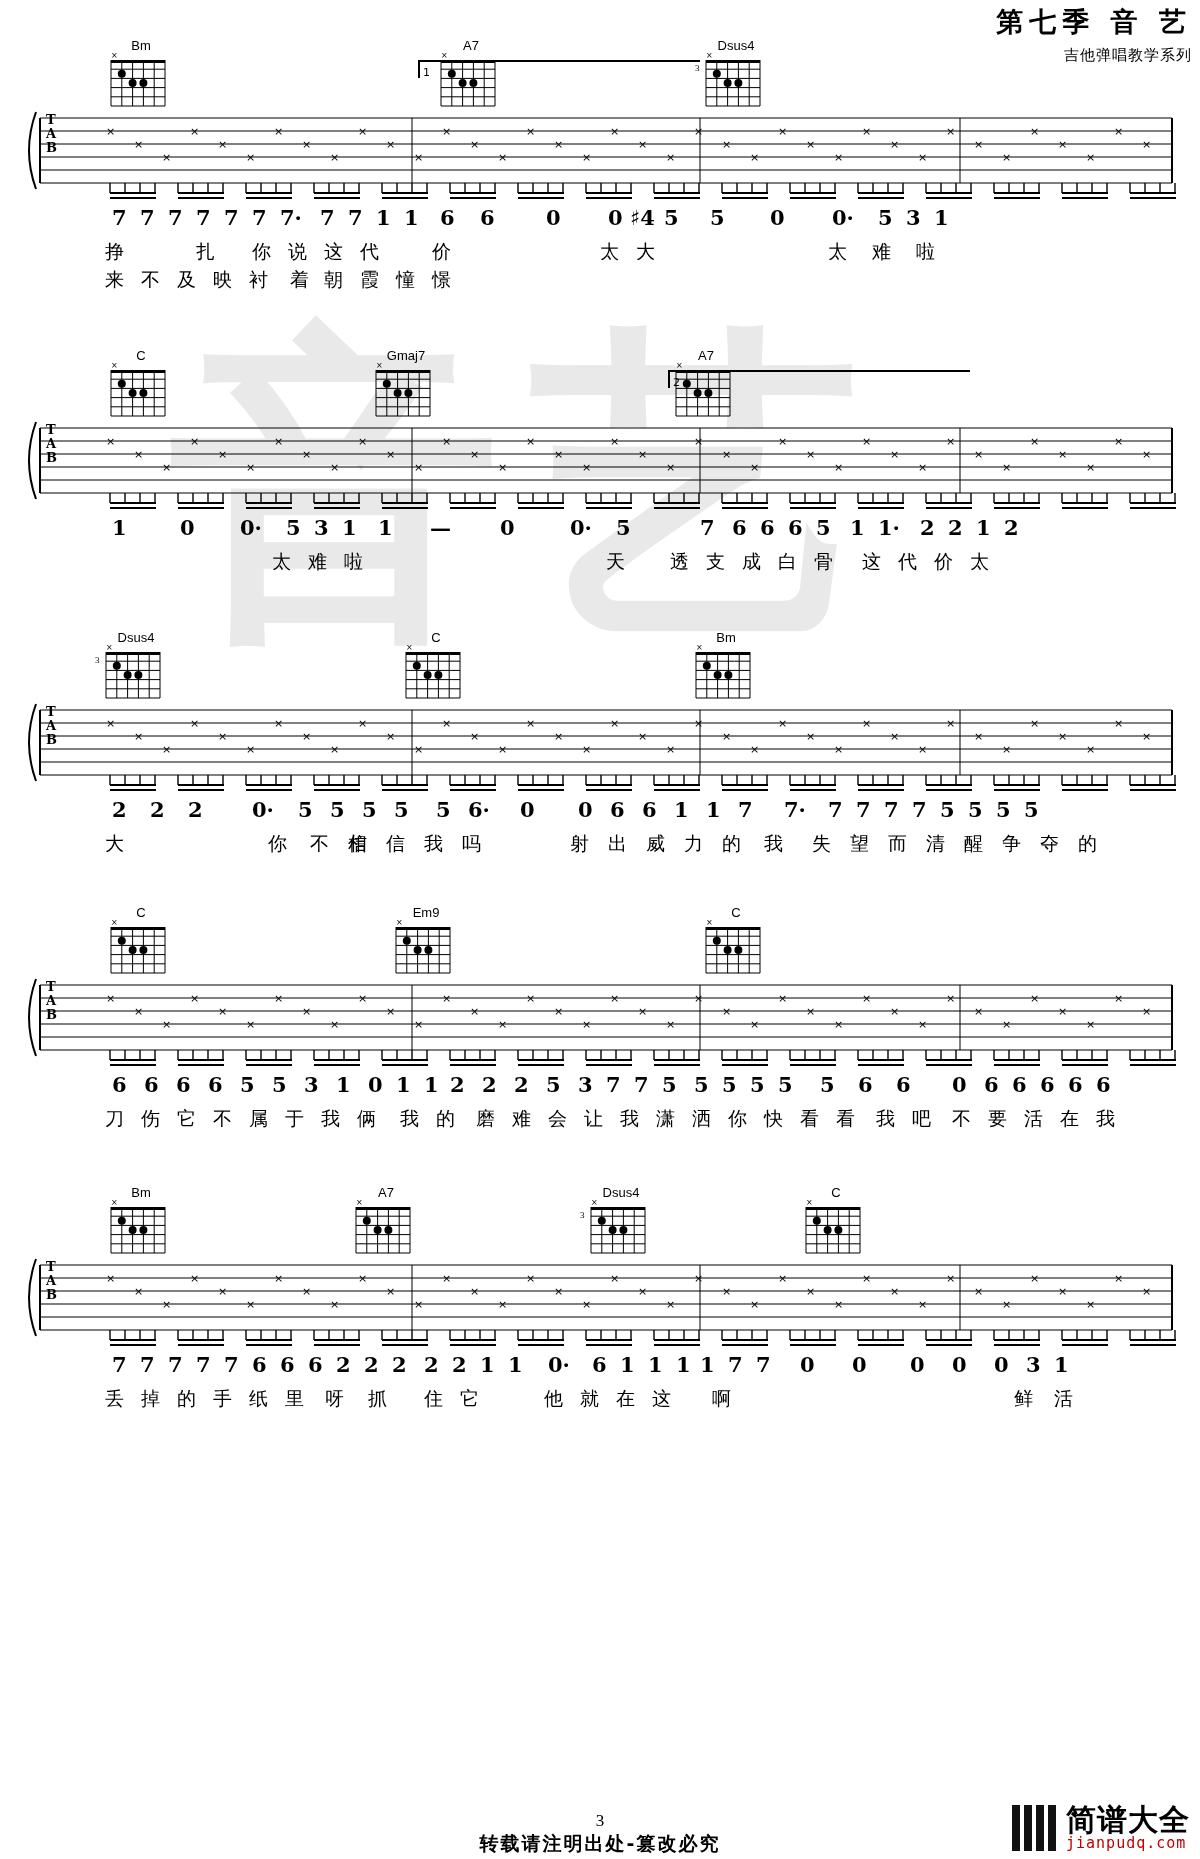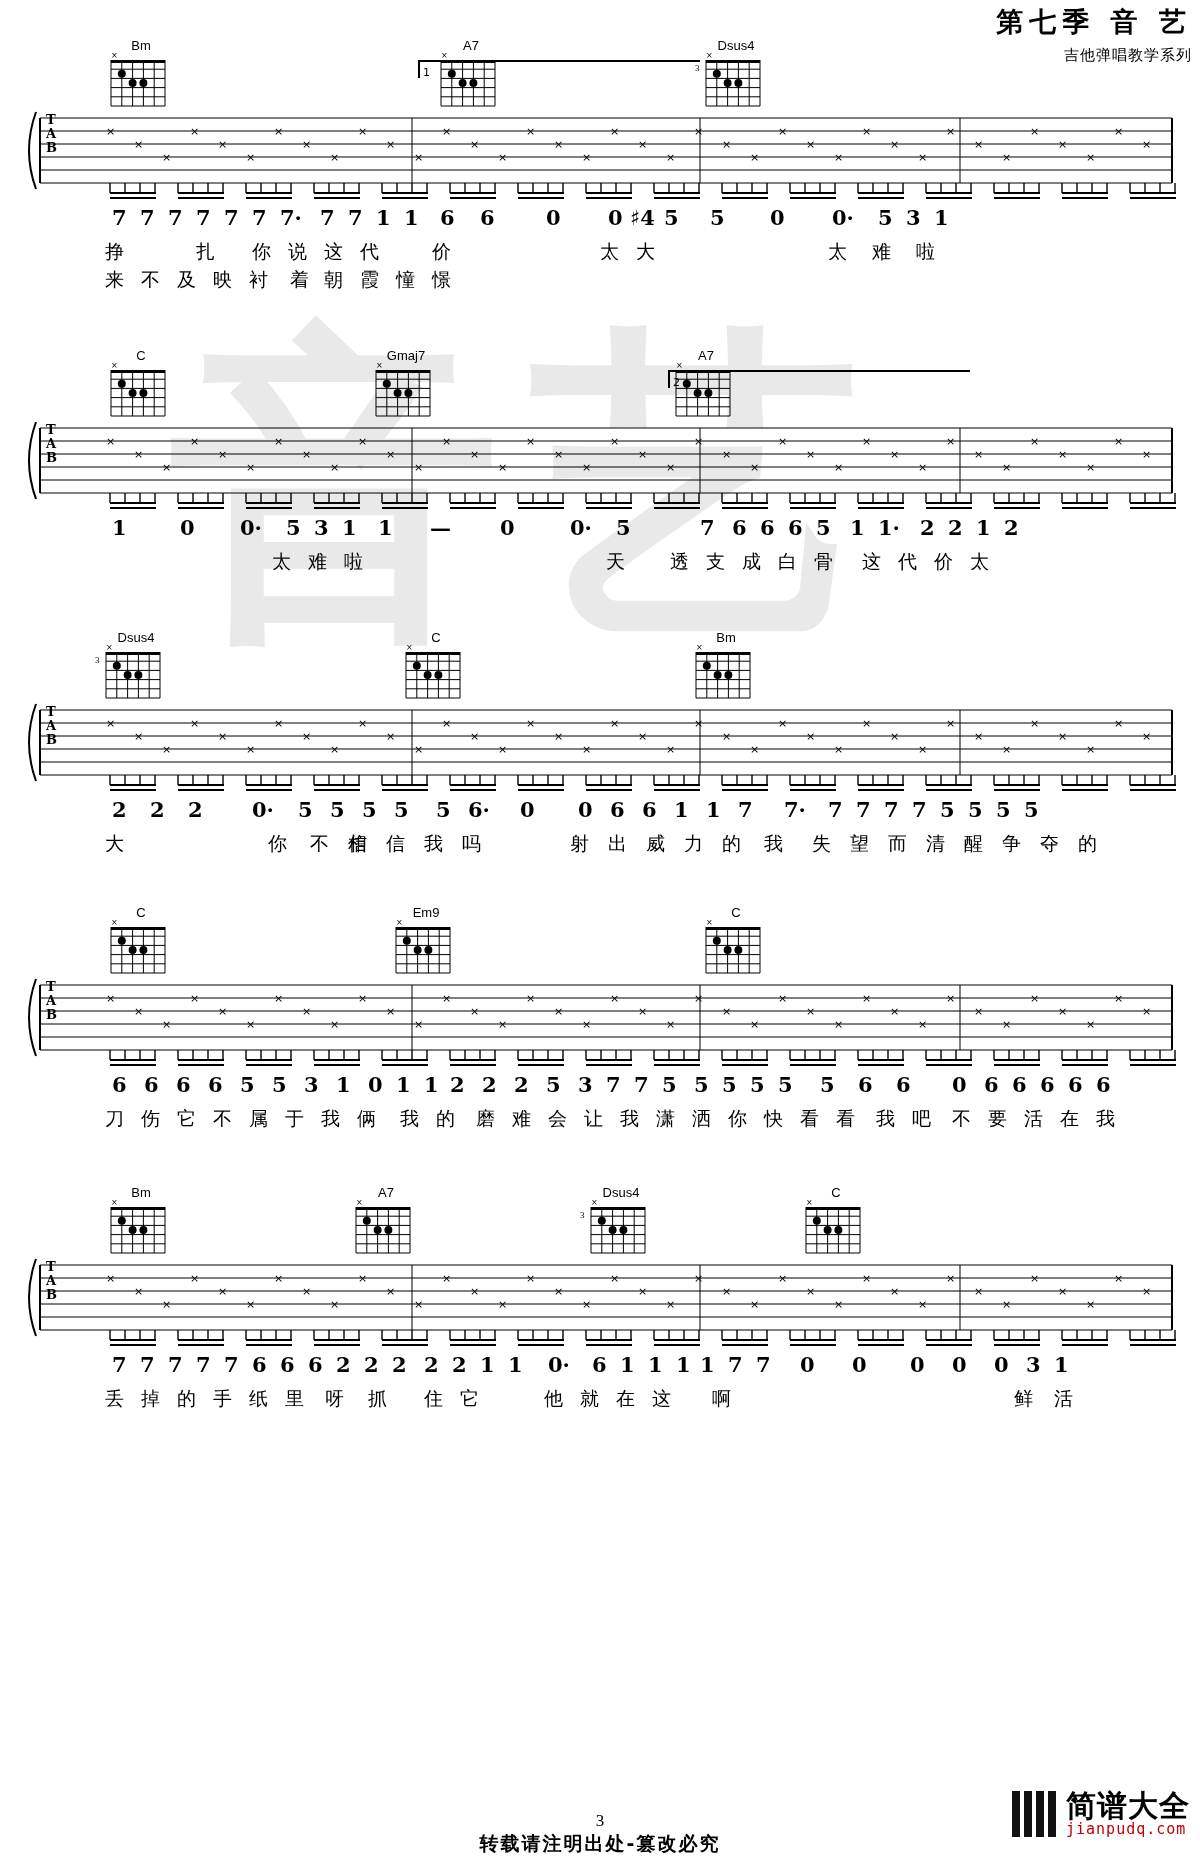--- a/index.html
+++ b/index.html
@@ -32,21 +32,21 @@
   .numline{position:absolute;left:0;top:0;width:1200px;height:40px;}
   .numline span{position:absolute;font-family:"DejaVu Serif",serif;font-size:21px;font-weight:bold;}
   .lyrline{position:absolute;left:0;top:34px;width:1200px;height:30px;}
   .lyrline span{position:absolute;font-family:"DejaVu Sans",sans-serif;font-size:19px;}
   .lyrline2{top:62px;}
 
   
   .pagenum{position:absolute;left:0;right:0;bottom:28px;text-align:center;font-size:17px;}
   .footnote{position:absolute;left:0;right:0;bottom:2px;text-align:center;font-family:"DejaVu Sans",sans-serif;
             font-size:19px;font-weight:bold;letter-spacing:2px;}
-  .logo{position:absolute;right:10px;bottom:22px;display:flex;align-items:center;gap:6px;}
+  .logo{position:absolute;right:10px;bottom:8px;display:flex;align-items:center;gap:6px;}
   .logo .keys{display:flex;align-items:flex-end;}
   .logo .keys i{display:block;width:8px;height:46px;background:#111;margin-right:4px;}
   .logo .txt{line-height:1;}
   .logo .big{font-family:"DejaVu Sans",sans-serif;font-size:30px;font-weight:bold;letter-spacing:1px;}
   .logo .small{font-family:"DejaVu Sans Mono",monospace;font-size:15px;color:#c00000;letter-spacing:1px;margin-top:3px;}
 </style>
 </head>
 <body>
 
 <div class="wm">

